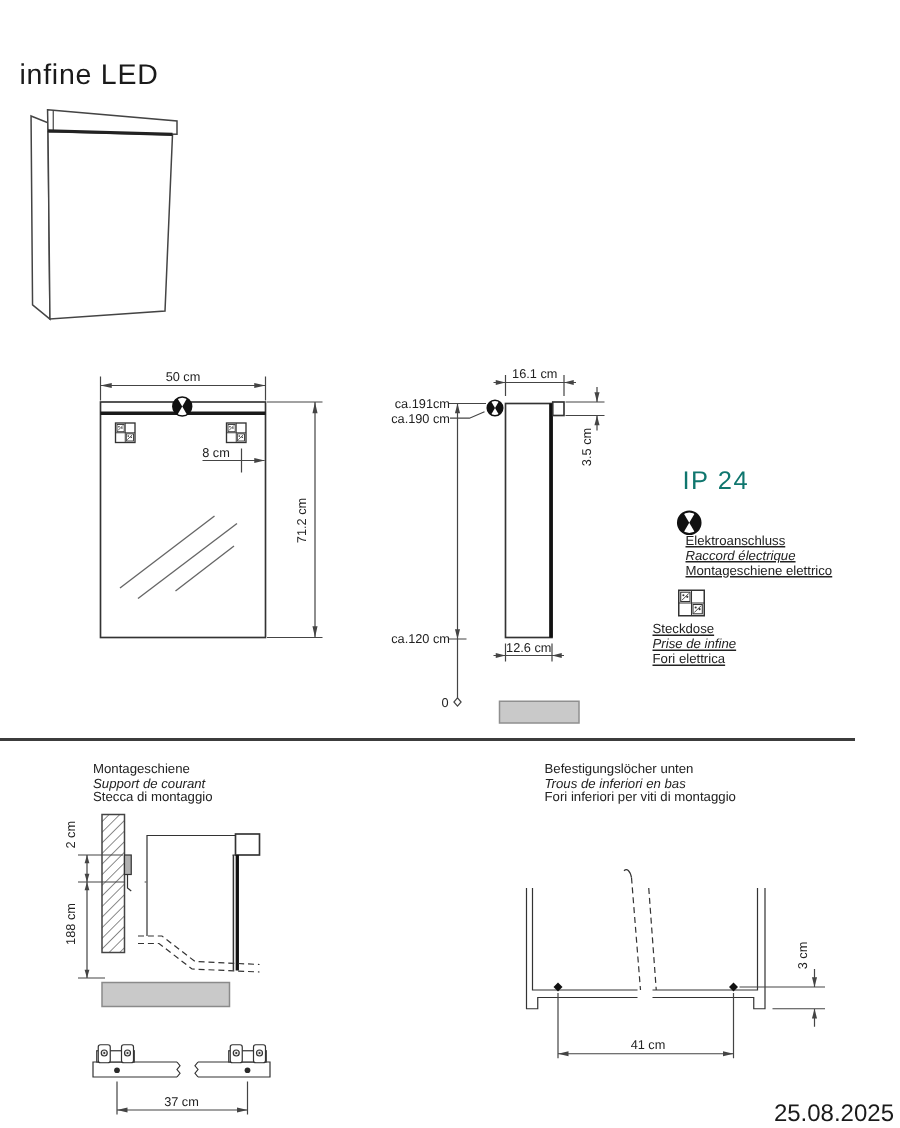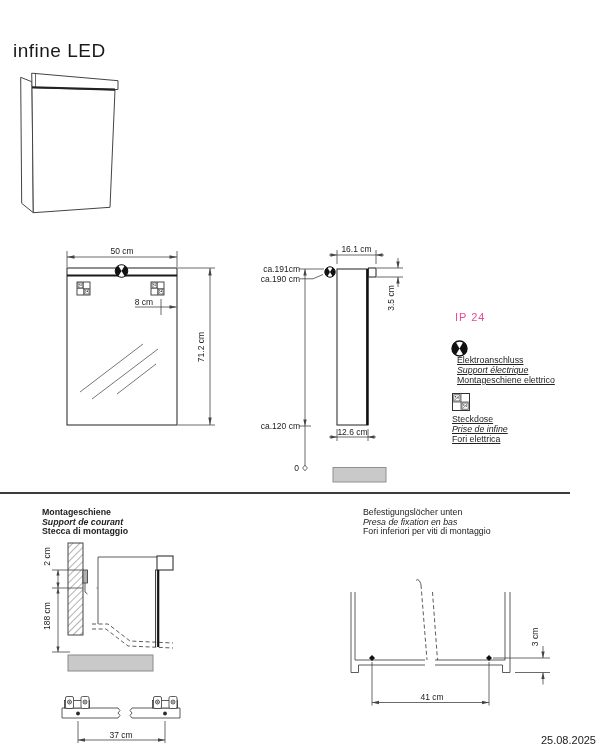--- a/index.html
+++ b/index.html
@@ -1,28 +1,28 @@
 <!DOCTYPE html>
 <html><head>
 <meta charset="utf-8">
 <style>
   html,body{margin:0;padding:0;background:#fff;}
   #page{position:relative;width:600px;height:752px;background:#fff;overflow:hidden;
         font-family:"Liberation Sans",sans-serif;color:#222;}
   .abs{position:absolute;}
   #title{left:13px;top:40px;font-size:19px;color:#1a1a1a;letter-spacing:0.5px;}
-  .ip{left:455px;top:311px;font-size:11px;letter-spacing:1px;color:#ec4899;}
+  .ip{left:455px;top:311px;font-size:17px;letter-spacing:1px;color:#0f766e;}
   .lgnd{font-size:8.8px;line-height:9.8px;color:#222;}
   .lgnd span{display:block;text-decoration:underline;}
   .lgnd span.it{font-style:italic;}
   .lbl3{font-size:8.8px;line-height:9.7px;color:#222;}
   .lbl3 span{display:block;}
   .lbl3 span.it{font-style:italic;}
   #divider{left:0;top:492px;width:570px;height:2.2px;background:#3c3c3c;}
-  #date{right:4px;top:734px;font-size:11px;color:#1a1a1a;}
+  #date{right:4px;top:734px;font-size:16px;color:#1a1a1a;}
   svg{overflow:visible;}
   svg text{font-family:"Liberation Sans",sans-serif;fill:#222;font-size:8.5px;}
   .dl{stroke:#444;stroke-width:0.8;fill:none;}
   .ol{stroke:#333;stroke-width:1.1;fill:#fff;}
   .thin{stroke:#333;stroke-width:0.8;fill:none;}
   .ar{fill:#444;stroke:none;}
 </style>
 </head>
 <body>
 
@@ -139,46 +139,46 @@
 
   <div class="abs ip">IP 24</div>
   <svg class="abs" style="left:451px;top:340px;" width="17" height="17" viewBox="0 0 17 17">
     <circle cx="8.5" cy="8.5" r="7.5" fill="#111"></circle>
     <polygon points="8.5,8.5 4,0.8 13,0.8" fill="#fff"></polygon>
     <polygon points="8.5,8.5 4,16.2 13,16.2" fill="#fff"></polygon>
     <circle cx="8.5" cy="8.5" r="7.5" fill="none" stroke="#111" stroke-width="1.4"></circle>
   </svg>
   <div class="abs lgnd" style="left:457px;top:356px;">
     <span>Elektroanschluss</span>
-    <span class="it">Support électrique</span>
+    <span class="it">Raccord électrique</span>
     <span>Montageschiene elettrico</span>
   </div>
   <svg class="abs" style="left:452px;top:393px;" width="18" height="18" viewBox="0 0 18 18">
     <g class="thin">
       <rect x="0.5" y="0.5" width="17" height="17" fill="#fff" stroke-width="1"></rect>
       <path d="M9,0.5 V17.5 M0.5,9 H17.5" stroke-width="0.7"></path>
       <rect x="1.8" y="1.8" width="6.2" height="6.2" stroke-width="0.7" fill="#fff"></rect>
       <circle cx="3.6" cy="3.8" r="0.7" fill="#333" stroke="none"></circle>
         <circle cx="6.2" cy="4.9" r="0.7" fill="#333" stroke="none"></circle>
       <line x1="2.6" y1="7.2" x2="7.2" y2="2.6" stroke-width="0.6"></line>
       <rect x="10" y="10" width="6.2" height="6.2" stroke-width="0.7" fill="#fff"></rect>
       <circle cx="11.8" cy="12" r="0.7" fill="#333" stroke="none"></circle>
         <circle cx="14.4" cy="13.1" r="0.7" fill="#333" stroke="none"></circle>
       <line x1="10.8" y1="15.4" x2="15.4" y2="10.8" stroke-width="0.6"></line>
     </g>
   </svg>
-  <div class="abs lgnd" style="left:452px;top:415px;">
+  <div class="abs lgnd" style="left:435px;top:415px;">
     <span>Steckdose</span>
     <span class="it">Prise de infine</span>
     <span>Fori elettrica</span>
   </div>
 
   <div class="abs" id="divider"></div>
 
-  <div class="abs lbl3" style="left:42px;top:508px;font-weight:bold;">
+  <div class="abs lbl3" style="left:62px;top:508px;">
     <span>Montageschiene</span>
     <span class="it">Support de courant</span>
     <span>Stecca di montaggio</span>
   </div>
   <svg class="abs" style="left:40px;top:540px;" width="150" height="140" viewBox="0 0 150 140">
     <defs>
       <pattern id="hatch" patternUnits="userSpaceOnUse" width="5" height="5" patternTransform="rotate(-45)">
         <line x1="0" y1="0" x2="5" y2="0" stroke="#555" stroke-width="0.9"></line>
       </pattern>
     </defs>
@@ -235,21 +235,21 @@
     <g>
       <path class="dl" d="M38,31 V53 M125,31 V53 M38,50 H125"></path>
       <polygon class="ar" points="38,50 45,48.3 45,51.7"></polygon>
       <polygon class="ar" points="125,50 118,48.3 118,51.7"></polygon>
       <text x="81" y="47.5" text-anchor="middle">37 cm</text>
     </g>
   </svg>
 
   <div class="abs lbl3" style="left:363px;top:508px;">
     <span>Befestigungslöcher unten</span>
-    <span class="it">Presa de fixation en bas</span>
+    <span class="it">Trous de inferiori en bas</span>
     <span>Fori inferiori per viti di montaggio</span>
   </div>
   <svg class="abs" style="left:340px;top:575px;" width="220" height="135" viewBox="0 0 220 135">
     <g class="thin" stroke-width="1">
       <path d="M11,17 V97.5 H18.5 V90 H85"></path>
       <path d="M15,17 V85 H85"></path>
       <path d="M170,17 V97.5 H162.5 V90 H95"></path>
       <path d="M165,17 V85 H95"></path>
       <path d="M81,10 C80,5.5 78,3.5 76,5.5"></path>
       <path stroke-dasharray="4 2.6" d="M81,10 L87,85"></path>

